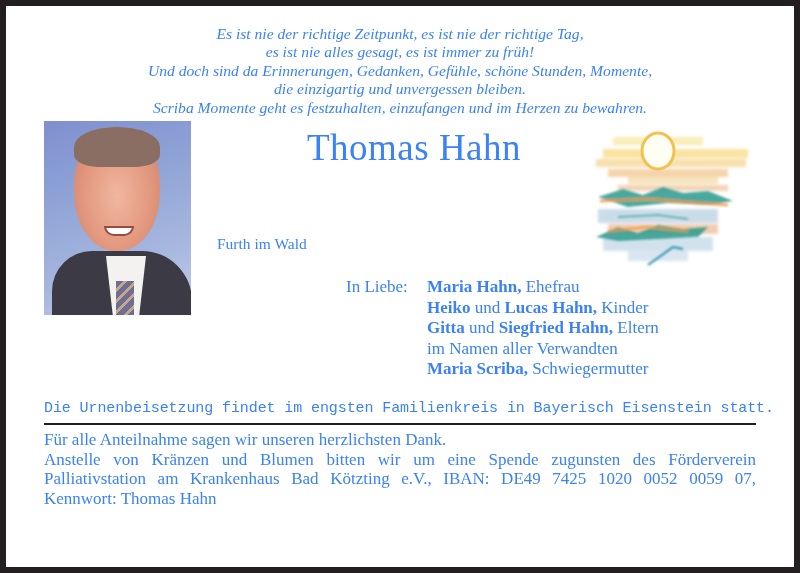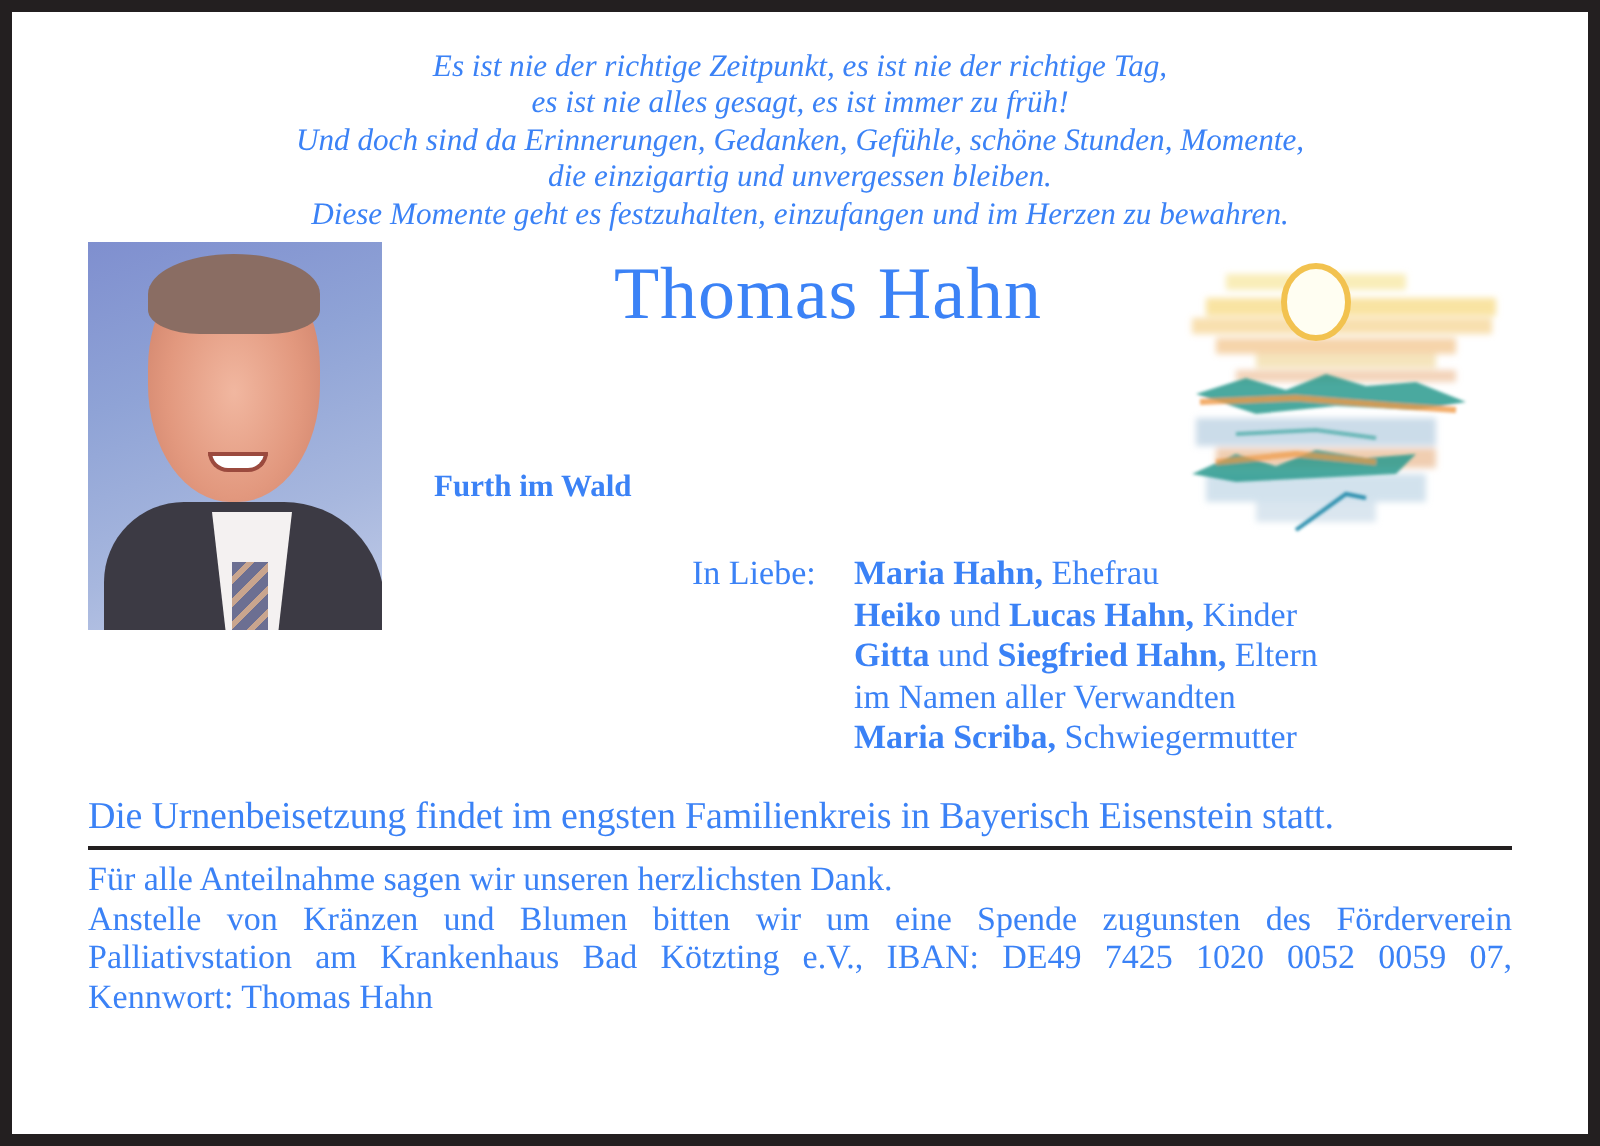--- a/index.html
+++ b/index.html
@@ -51,53 +51,53 @@
       position: absolute; left: 240px; top: 114px; width: 336px;
       text-align: center; font-weight: normal; font-size: 37px; line-height: 56px; letter-spacing: 0.5px;
     }
     .dates {
       position: absolute; left: 308px; top: 176px;
       font-weight: bold; font-size: 16.5px; line-height: 20px; white-space: nowrap;
     }
     .dates .death { margin-left: 30px; }
     .place {
       position: absolute; left: 211px; top: 228px;
-      font-weight: bold; font-size: 15.5px; line-height: 20px;
+      font-weight: normal; font-size: 15.5px; line-height: 20px;
     }
     .family {
       position: absolute; left: 340px; top: 271px;
       font-size: 17px; line-height: 20.6px;
     }
     .family .label { position: absolute; left: 0; top: 0; white-space: nowrap; text-align: center; }
     .family .list { position: absolute; left: 81px; top: 0; white-space: nowrap; }
     .family b { font-weight: bold; }
     .burial {
       position: absolute; left: 38px; top: 392px;
-      font-size: 19px; line-height: 22px; white-space: nowrap; letter-spacing: -0.1px;
+      font-size: 15px; line-height: 22px; white-space: nowrap; letter-spacing: -0.1px; font-family: Liberation Mono, monospace;
     }
     .rule {
       position: absolute; left: 38px; top: 417px; width: 712px; height: 2px; background: #231f20;
     }
     .thanks {
       position: absolute; left: 38px; top: 424px; width: 712px;
       font-size: 17px; line-height: 19.5px;
     }
     .thanks .j { text-align: justify; text-align-last: justify; }
   </style>
 </head>
 <body>
 
 <div class="notice">
 
   <div class="poem">
     <div>Es ist nie der richtige Zeitpunkt, es ist nie der richtige Tag,</div>
     <div>es ist nie alles gesagt, es ist immer zu früh!</div>
     <div>Und doch sind da Erinnerungen, Gedanken, Gefühle, schöne Stunden, Momente,</div>
     <div>die einzigartig und unvergessen bleiben.</div>
-    <div>Diese Momente geht es festzuhalten, einzufangen und im Herzen zu bewahren.</div>
+    <div>Scriba Momente geht es festzuhalten, einzufangen und im Herzen zu bewahren.</div>
   </div>
 
   <div class="photo">
     <div class="head"></div>
     <div class="hair"></div>
     <div class="mouth"></div>
     <div class="suit"></div>
     <div class="shirt"></div>
     <div class="tie"></div>
   </div>

